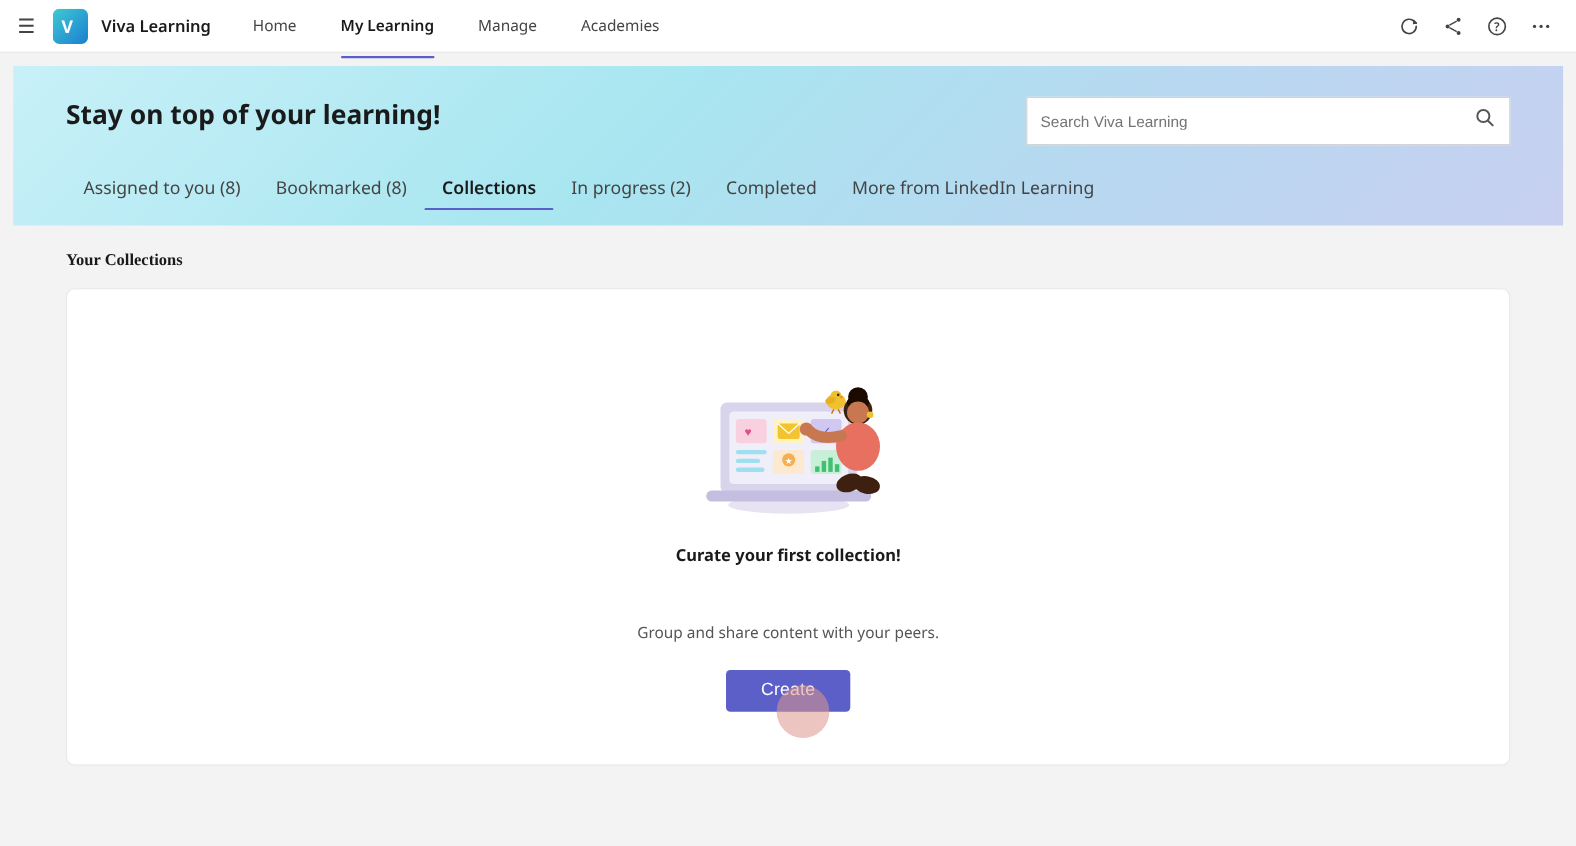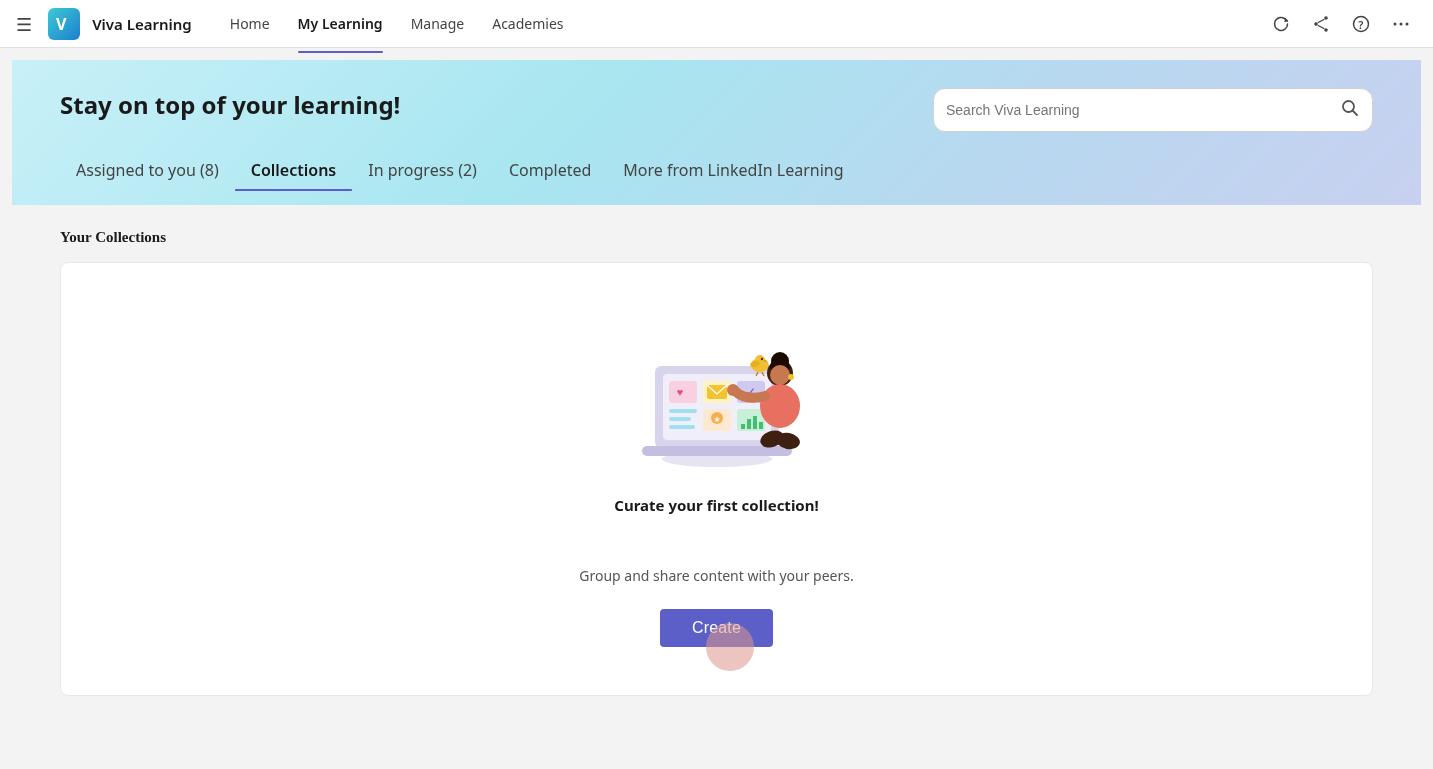--- a/index.html
+++ b/index.html
@@ -33,21 +33,21 @@
     }
     .app-name {
       font-size: 15px;
       font-weight: 600;
       color: #1a1a1a;
       margin-right: 16px;
     }
     .nav-links {
       display: flex;
       align-items: center;
-      gap: 8px;
+      gap: 20px;
       flex: 1;
     }
     .nav-link {
       font-size: 14px;
       color: #444;
       padding: 6px 10px;
       cursor: pointer;
       border-radius: 4px;
       text-decoration: none;
       position: relative;
@@ -106,21 +106,21 @@
     .search-bar-wrapper {
       position: absolute;
       top: 28px;
       right: 48px;
       width: 440px;
     }
     .search-bar {
       width: 100%;
       height: 44px;
       border: 1.5px solid #d0d0d0;
-      border-radius: 12px;
+      border-radius: 0;
       background: #fff;
       display: flex;
       align-items: center;
       padding: 0 12px;
       gap: 12px;
     }
     .search-bar input {
       flex: 1;
       border: none;
       outline: none;
@@ -306,20 +306,21 @@
           <svg width="20" height="20" viewBox="0 0 20 20" fill="none">
             <circle cx="8.5" cy="8.5" r="5.5" stroke="#555" stroke-width="1.8"></circle>
             <line x1="12.5" y1="12.5" x2="17" y2="17" stroke="#555" stroke-width="1.8" stroke-linecap="round"></line>
           </svg>
         </span>
       </div>
     </div>
 
     <div class="sub-nav">
       <div class="sub-nav-tab">Assigned to you (8)</div>
+      <div class="sub-nav-tab">Bookmarked (8)</div>
       <div class="sub-nav-tab active">Collections</div>
       <div class="sub-nav-tab">In progress (2)</div>
       <div class="sub-nav-tab">Completed</div>
       <div class="sub-nav-tab">More from LinkedIn Learning</div>
     </div>
   </div>
 
   <div class="page-body">
     <div class="section-title">Your Collections</div>
 

